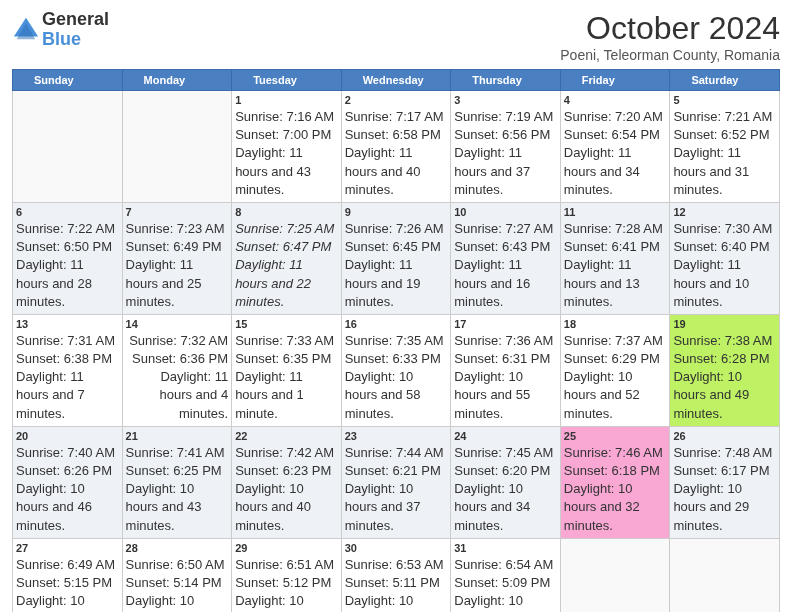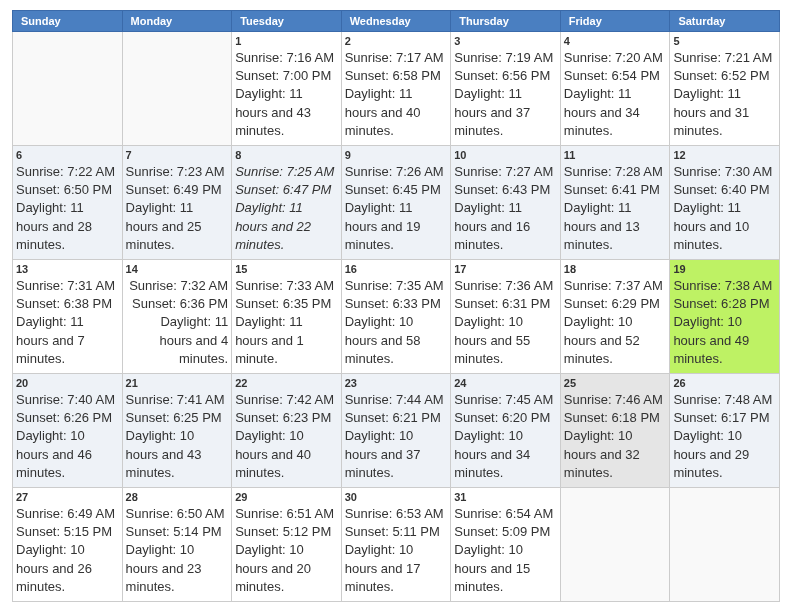--- a/index.html
+++ b/index.html
@@ -64,21 +64,21 @@
       border: 1px solid #ccc;
       border-collapse: collapse;
       width: 100%;
       table-layout: fixed;
     }
     .calendar th {
       background: #4a7fc1;
       color: #fff;
       font-size: 11px;
       font-weight: bold;
-      padding: 4px 8px;
+      padding: 4px 21px;
       text-align: left;
       border: 1px solid #3a6aaa;
     }
     .calendar td {
       border: 1px solid #ccc;
       vertical-align: top;
       padding: 3px 3px;
       font-size: 9.5px;
       color: #333;
       height: 88px;
@@ -106,20 +106,36 @@
       color: #333;
     }
     .empty-cell {
       background: #f9f9f9 !important;
     }
   </style>
 </head>
 <body>
 
 <div class="page">
+  <div class="header">
+    <div class="logo-area">
+      <svg class="logo-icon" viewBox="0 0 30 30" xmlns="http://www.w3.org/2000/svg">
+        <polygon points="15,2 28,22 2,22" fill="#4a90d9"></polygon>
+        <polygon points="15,8 25,25 5,25" fill="#2a6db5" opacity="0.5"></polygon>
+      </svg>
+      <div class="logo-text">
+        <span class="logo-general">General</span>
+        <span class="logo-blue">Blue</span>
+      </div>
+    </div>
+    <div class="title-area">
+      <div class="month-title">October 2024</div>
+      <div class="location">Poeni, Teleorman County, Romania</div>
+    </div>
+  </div>
 
   <table class="calendar">
     <thead>
       <tr>
         <th>Sunday</th>
         <th>Monday</th>
         <th>Tuesday</th>
         <th>Wednesday</th>
         <th>Thursday</th>
         <th>Friday</th>
@@ -273,21 +289,21 @@
             <div class="day-info" style="white-space: pre-line;">Sunrise: 7:44 AM
 Sunset: 6:21 PM
 Daylight: 10 hours and 37 minutes.</div>
           </td>
           <td style="background-color: rgb(238, 242, 247);">
             <span class="day-num">24</span>
             <div class="day-info" style="white-space: pre-line;">Sunrise: 7:45 AM
 Sunset: 6:20 PM
 Daylight: 10 hours and 34 minutes.</div>
           </td>
-          <td style="background-color: #e5e5e5;">
+          <td style="background-color: #f9a8d4;">
             <span class="day-num">25</span>
             <div class="day-info" style="white-space: pre-line;">Sunrise: 7:46 AM
 Sunset: 6:18 PM
 Daylight: 10 hours and 32 minutes.</div>
           </td>
           <td style="background-color: rgb(238, 242, 247);">
             <span class="day-num">26</span>
             <div class="day-info" style="white-space: pre-line;">Sunrise: 7:48 AM
 Sunset: 6:17 PM
 Daylight: 10 hours and 29 minutes.</div>

